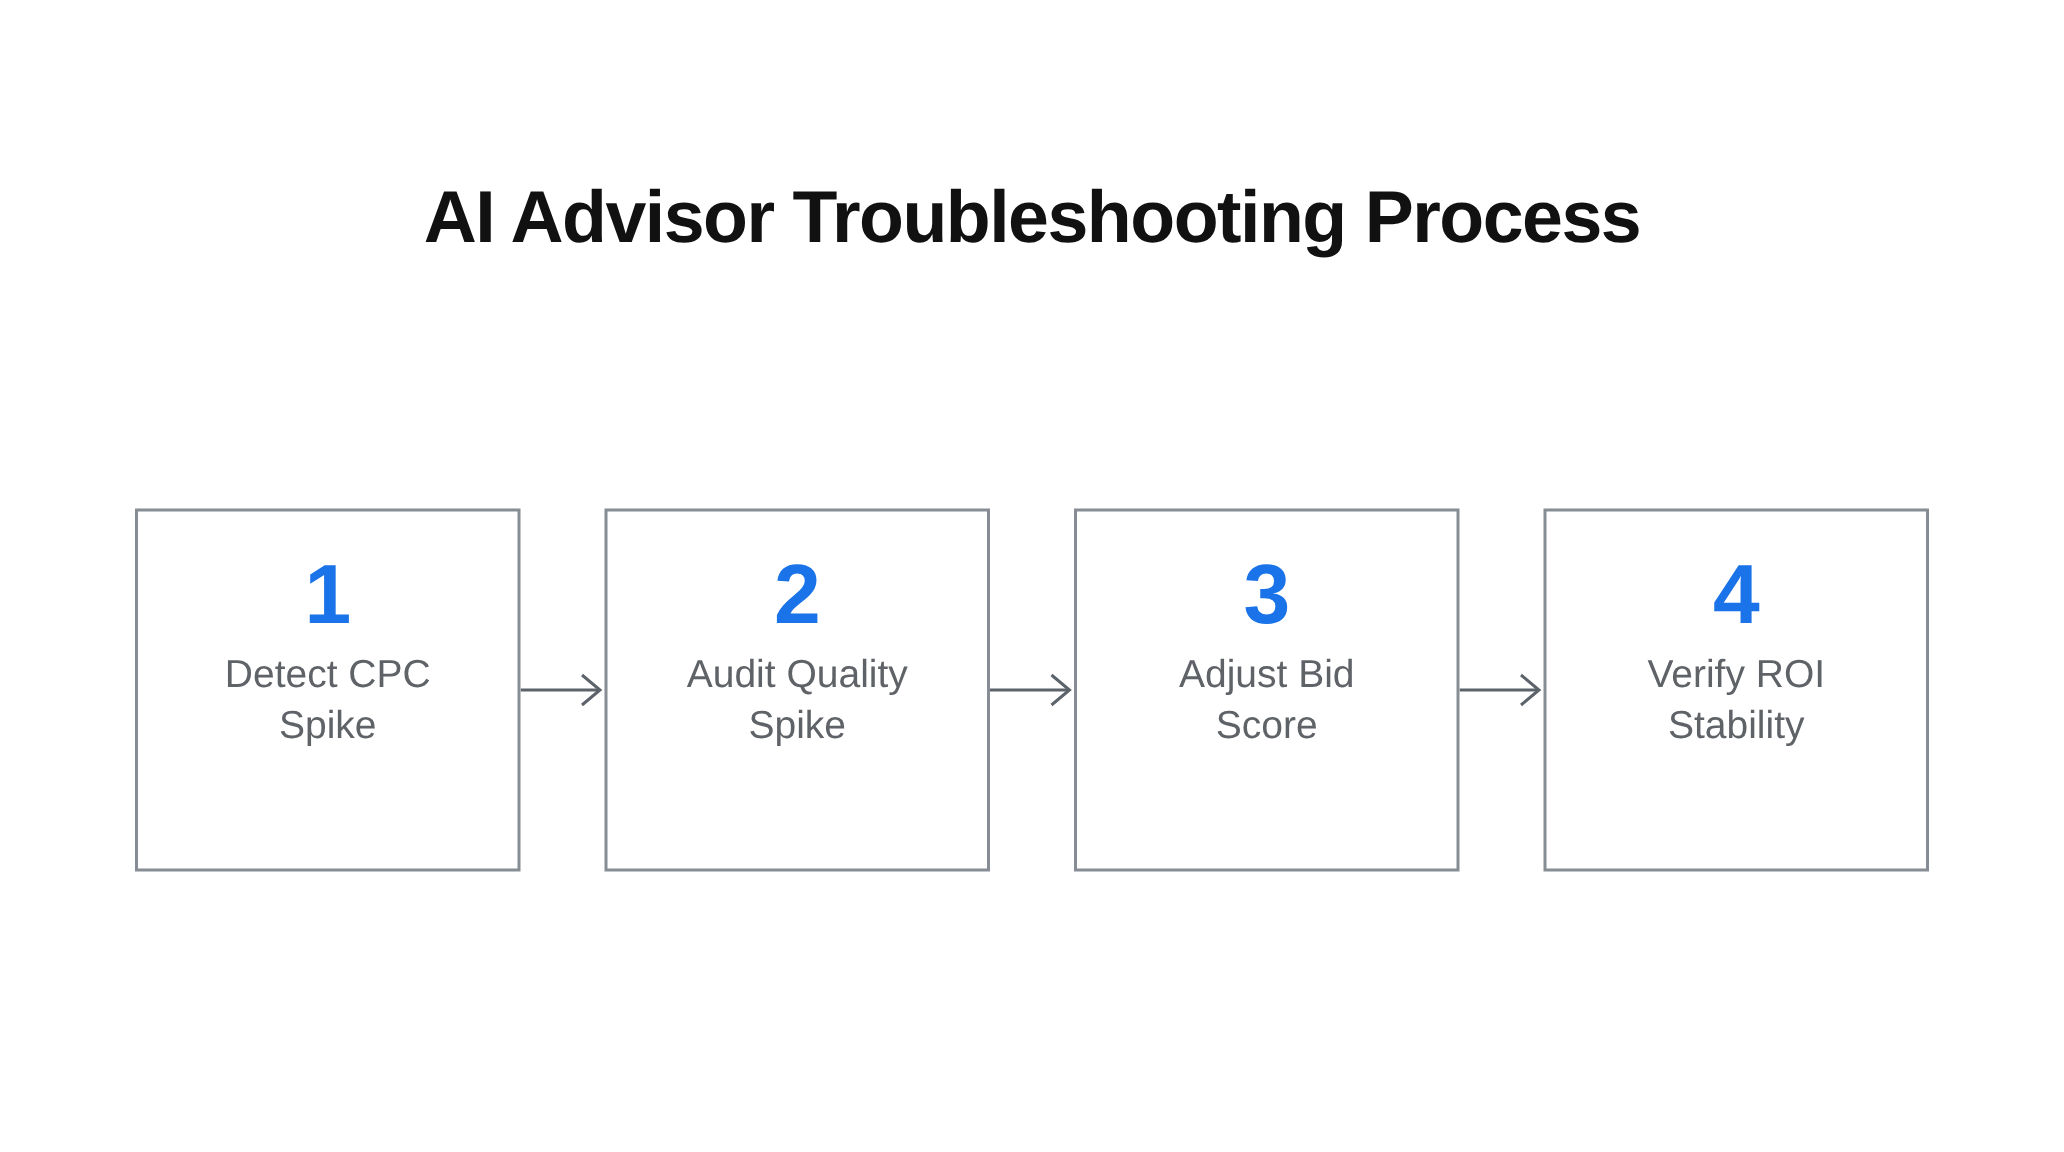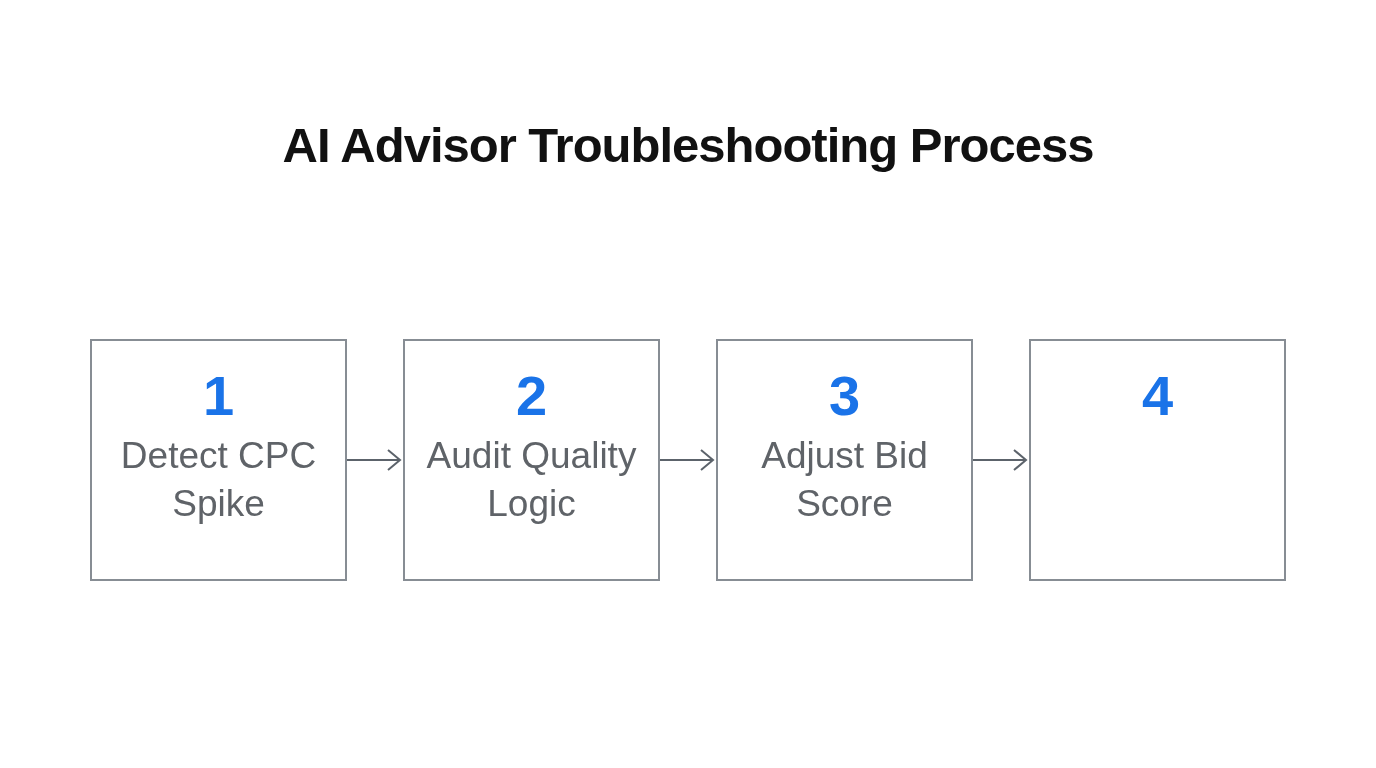--- a/index.html
+++ b/index.html
@@ -55,21 +55,21 @@
   }
   .num {
     font-size: 56px;
     font-weight: 700;
     line-height: 1.1;
     color: var(--step-number-blue);
   }
   .label {
     margin-top: 5px;
     text-align: center;
-    font-size: 37px;
+    font-size: 26px;
     line-height: 1.32;
     color: var(--step-label-gray);
     white-space: pre-line;
   }
   .arrow {
     display: block;
     flex: 0 0 auto;
     stroke: var(--arrow-gray);
     stroke-width: 2;
   }
@@ -87,36 +87,38 @@
   </div>
 
   <svg class="arrow" width="56" height="30" viewBox="0 0 56 30" fill="none">
     <line x1="0" y1="15" x2="52" y2="15"></line>
     <polyline points="41,5 53,15 41,25" fill="none"></polyline>
   </svg>
 
   <div class="card">
     <div class="num">2</div>
     <div class="label">Audit Quality
-Logic</div>
+Spike</div>
   </div>
 
   <svg class="arrow" width="56" height="30" viewBox="0 0 56 30" fill="none">
     <line x1="0" y1="15" x2="52" y2="15"></line>
     <polyline points="41,5 53,15 41,25" fill="none"></polyline>
   </svg>
 
   <div class="card">
     <div class="num">3</div>
     <div class="label">Adjust Bid
 Score</div>
   </div>
 
   <svg class="arrow" width="56" height="30" viewBox="0 0 56 30" fill="none">
     <line x1="0" y1="15" x2="52" y2="15"></line>
     <polyline points="41,5 53,15 41,25" fill="none"></polyline>
   </svg>
 
   <div class="card">
     <div class="num">4</div>
+    <div class="label">Verify ROI
+Stability</div>
   </div>
 </div>
 </div>
 
 </body></html>

